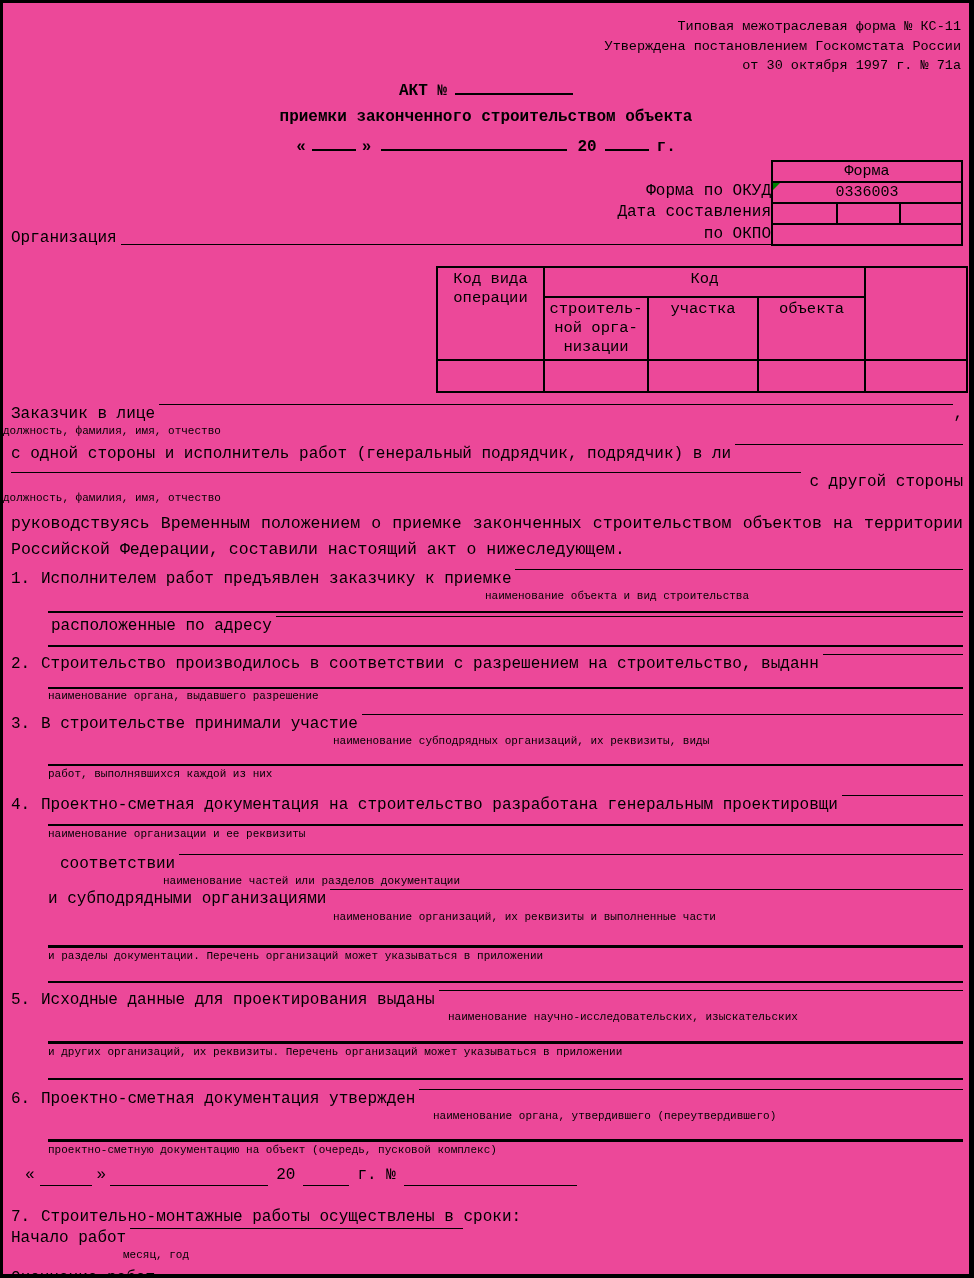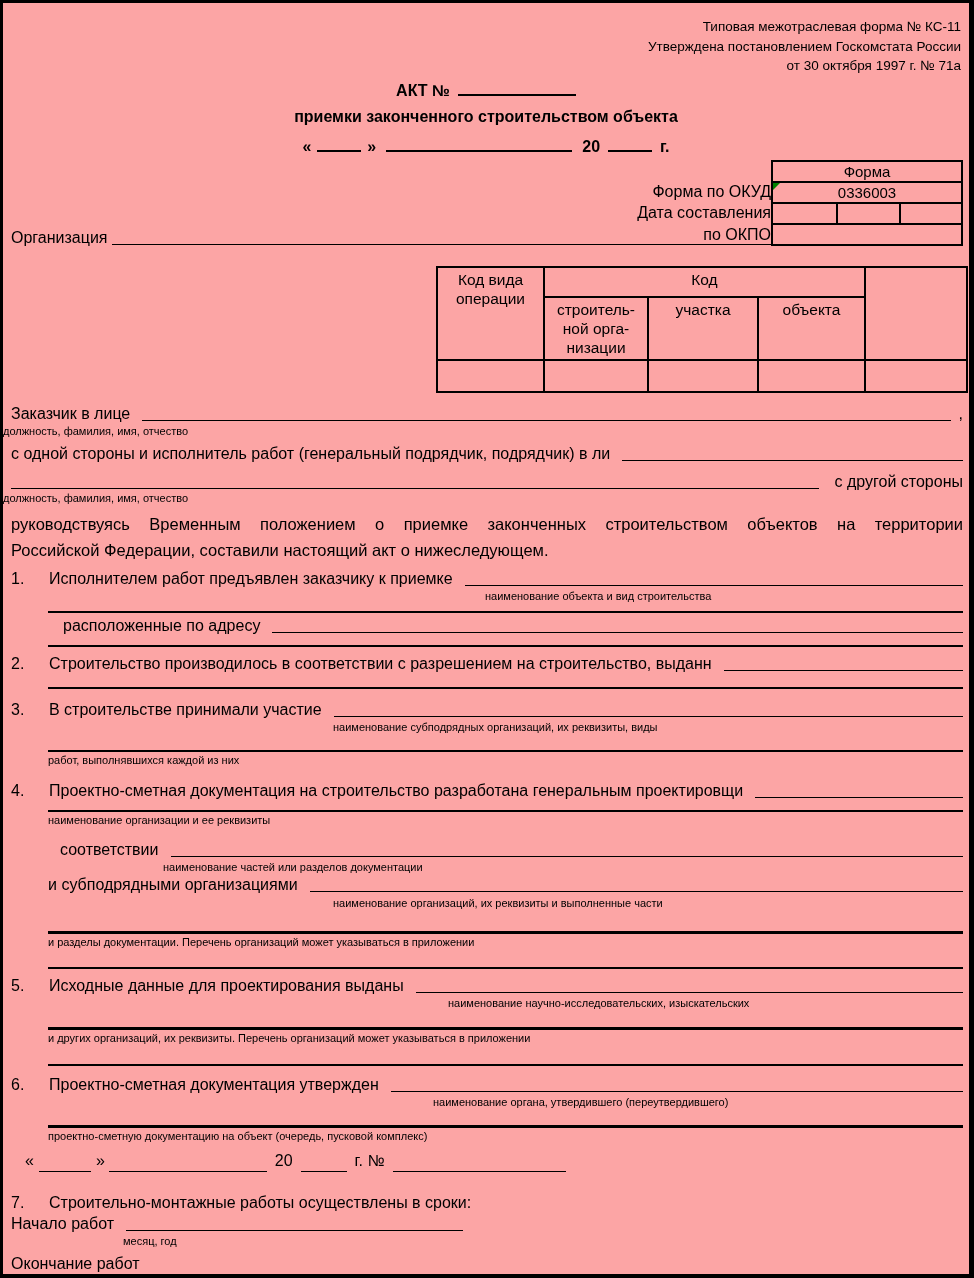--- a/index.html
+++ b/index.html
@@ -1,19 +1,19 @@
 <!DOCTYPE html>
 <html><head>
 <meta charset="utf-8">
 <style>
   html,body{margin:0;padding:0;background:#fff;}
   .page{
-    box-sizing:border-box;width:974px;height:1278px;background:#fca5a5;
+    box-sizing:border-box;width:974px;height:1278px;background:#ec4899;
     border:3px solid #000;border-right-width:5px;border-bottom-width:4px;
-    font-family:Liberation Sans, sans-serif;font-size:16px;color:#000;
+    font-family:Liberation Mono, monospace;font-size:16px;color:#000;
     position:relative;overflow:hidden;
   }
   
   .hdr{text-align:right;margin:14px 8px 0 0;font-size:13.5px;line-height:19.5px;}
   
   .title{text-align:center;font-weight:bold;font-size:16px;line-height:26px;}
   .t1{margin-top:2px;}
   .t2{margin-top:0px;}
   .t3{margin-top:4px;}
   .blank{display:inline-block;border-bottom:2px solid #000;height:14px;vertical-align:baseline;}
@@ -23,21 +23,21 @@
   .b-year{width:44px;margin:0 8px;}
   
   .codes-zone{position:relative;height:92px;margin-top:0;}
   .codes-table{position:absolute;top:0;right:6px;border-collapse:collapse;table-layout:fixed;}
   .codes-table td{border:2px solid #000;text-align:center;font-size:15px;padding:0;height:19px;}
   .c-okud{position:relative;}
   .tri{position:absolute;left:0;top:0;width:0;height:0;border-top:7px solid #008000;border-right:7px solid transparent;}
   .codes-labels{position:absolute;top:21px;right:198px;text-align:right;line-height:21.5px;font-size:16px;}
   .org-line{position:absolute;left:8px;bottom:4px;width:773px;display:flex;align-items:flex-end;line-height:20px;}
   
-  .line{display:flex;align-items:flex-end;margin:0 6px 0 8px;line-height:20px;gap:8px;}
+  .line{display:flex;margin:0 6px 0 8px;line-height:20px;}
   .fill{flex:1 1 auto;border-bottom:1.6px solid #000;height:0;margin:0 0 3px 4px;}
   .num{flex:0 0 30px;}
   .hint{font-size:11px;line-height:13px;text-align:left;}
   .rule{height:0;border-top:2px solid #000;margin-left:45px;margin-right:6px;}
   .thick{border-top-width:3px;}
   
   .op-table{border-collapse:collapse;margin:14px 0 0 433px;table-layout:fixed;}
   .op-table td{border:2px solid #000;text-align:center;vertical-align:top;font-size:15.5px;line-height:19px;padding:2px 2px;}
   .pre{white-space:pre-line;}
   .op-body td{height:26px;}
@@ -59,21 +59,21 @@
   .h-i5b{margin-left:45px;width:890px;margin-top:2px;}
   .h-i6a{margin-left:430px;width:535px;margin-top:1px;}
   .h-i6b{margin-left:45px;width:890px;margin-top:2px;}
   .h-start{margin-left:120px;width:340px;margin-top:1px;}
   
   .l-zak{margin-top:11px;}
   .l-isp{margin-top:6px;}
   .l-drug{margin-top:8px;}
   .l-i1{margin-top:6px;}
   .r-i1a{margin-top:8px;}
-  .l-i1b{margin-top:3px;margin-left:60px;}
+  .l-i1b{margin-top:3px;margin-left:48px;}
   .r-i1b{margin-top:9px;}
   .l-i2{margin-top:7px;}
   .r-i2{margin-top:13px;}
   .l-i3{margin-top:11px;}
   .r-i3{margin-top:16px;}
   .l-i4{margin-top:14px;}
   .r-i4a{margin-top:9px;}
   .l-i4b{margin-top:13px;margin-left:57px;}
   .l-i4c{margin-top:1px;margin-left:45px;}
   .r-i4b{margin-top:21px;}
@@ -206,20 +206,21 @@
     <span class="fill"></span>
   </div>
   <div class="rule r-i1b"></div>
 
   <div class="line l-i2">
     <span class="num">2.</span>
     <span>Строительство производилось в соответствии с разрешением на строительство, выданн</span>
     <span class="fill"></span>
   </div>
   <div class="rule r-i2"></div>
+  <div class="hint h-i2">наименование органа, выдавшего разрешение</div>
 
   <div class="line l-i3">
     <span class="num">3.</span>
     <span>В строительстве принимали участие</span>
     <span class="fill"></span>
   </div>
   <div class="hint h-i3a">наименование субподрядных организаций, их реквизиты, виды</div>
   <div class="rule r-i3"></div>
   <div class="hint h-i3b">работ, выполнявшихся каждой из них</div>
 

